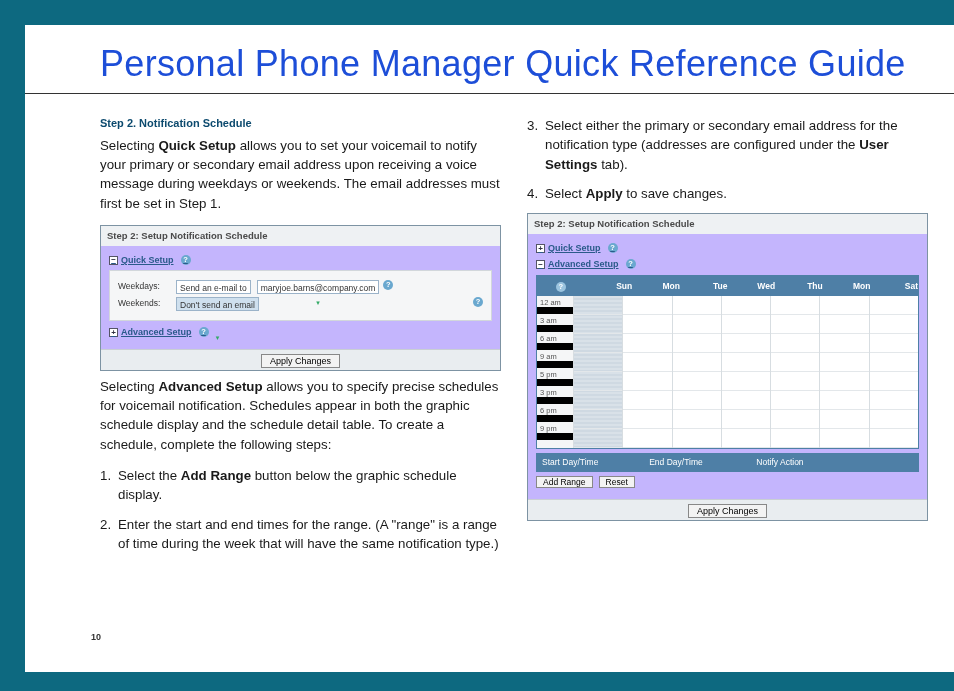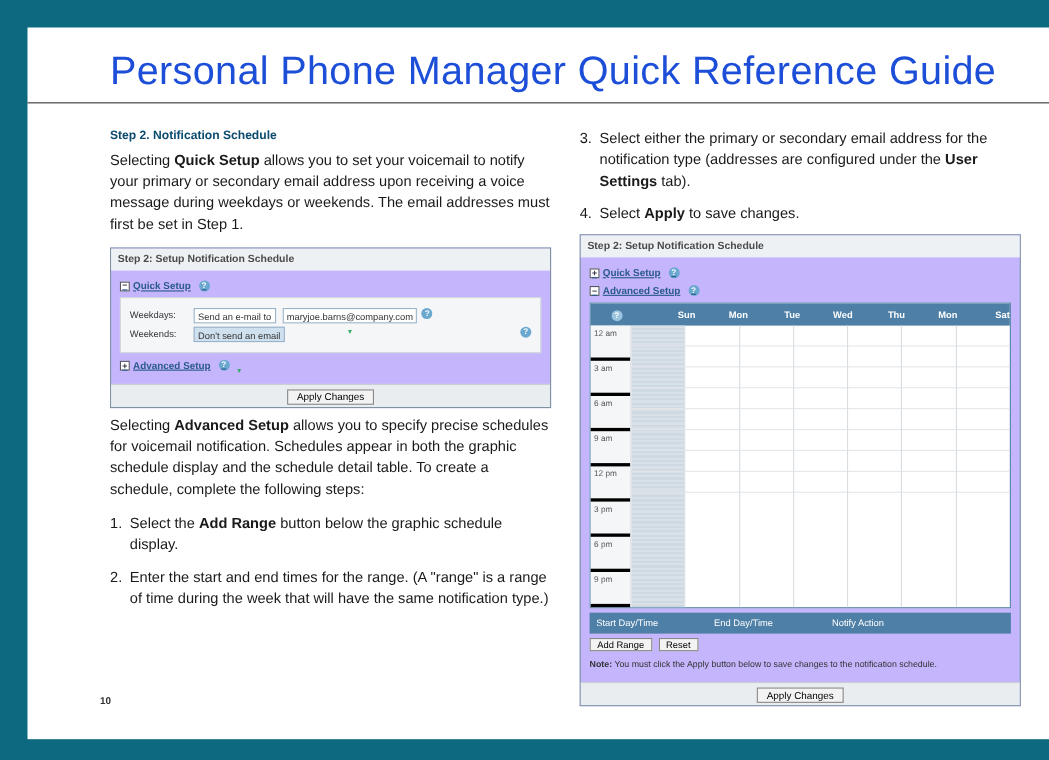--- a/index.html
+++ b/index.html
@@ -92,21 +92,21 @@
   
   
   .panel2 { margin-top: 6px; }
   .sched-wrap { border:1px solid #4e7fa6; background:#fff; margin:4px 0; }
   .sched-head { display:flex; background:#4e7fa6; color:#fff; font-size:8.5px; font-weight:bold; }
   .sched-head .hcell:first-child { width:36px; text-align:center; }
   .sched-head .hcell { flex:1; padding:4px 0; text-align:right; }
   .help-head { display:inline-block; width:10px; height:10px; border-radius:50%; background:#9bc4df; color:#fff; font-size:7.5px; line-height:10px; }
   .sched-body { display:flex; }
   .timecol { width:36px; background:#f5f6f7; }
-  .trow { height:32px; border-bottom:3px solid #000000; font-size:7.5px; color:#555; padding:2px 3px; }
+  .trow { height:18px; border-bottom:7px solid #000000; font-size:7.5px; color:#555; padding:2px 3px; }
   .gridcol { flex:1; border-left:1px solid #d7dde1; position:relative; }
   .gridcol.sun { background:repeating-linear-gradient(0deg,#cfd9e2 0,#cfd9e2 2px,#d9e1e8 2px,#d9e1e8 4px); }
   .gcell { height:19px; border-bottom:1px solid #e3e7ea; }
   .detail-head { display:flex; background:#4e7fa6; color:#fff; font-size:8.5px; padding:3px 6px; margin-top:4px;}
   .detail-head div:nth-child(1){flex:1.3;} .detail-head div:nth-child(2){flex:1.3;} .detail-head div:nth-child(3){flex:1.3;} .detail-head div:nth-child(4){flex:0.6;}
   .detail-row { display:flex; background:#f5f6f7; font-size:8.5px; padding:3px 6px; border:1px solid #d2d7db; border-top:none;}
   .detail-row div:nth-child(1){flex:1.3;} .detail-row div:nth-child(2){flex:1.3;} .detail-row div:nth-child(3){flex:1.3;} .detail-row div:nth-child(4){flex:0.6; text-align:right;}
   .ul { text-decoration:underline; color:#2a5a8a; }
   .btn-sm { border:1px solid #888; background:#f3f3f3; font-size:8.5px; padding:0 6px; }
   .adv-btns { padding:4px 0; display:flex; gap:6px; }
@@ -215,21 +215,21 @@
               <div class="hcell">Thu</div>
               <div class="hcell">Mon</div>
               <div class="hcell">Sat</div>
             </div>
             <div class="sched-body">
               <div class="timecol">
                 <div class="trow">12 am</div>
                 <div class="trow">3 am</div>
                 <div class="trow">6 am</div>
                 <div class="trow">9 am</div>
-                <div class="trow">12 pm</div>
+                <div class="trow">5 pm</div>
                 <div class="trow">3 pm</div>
                 <div class="trow">6 pm</div>
                 <div class="trow">9 pm</div>
               </div>
               <div class="gridcol sun">
                   <div class="gcell"></div>
                   <div class="gcell"></div>
                   <div class="gcell"></div>
                   <div class="gcell"></div>
                   <div class="gcell"></div>
@@ -304,21 +304,20 @@
             <div>Start Day/Time</div>
             <div>End Day/Time</div>
             <div>Notify Action</div>
             <div></div>
           </div>
 
           <div class="adv-btns">
             <button class="btn-sm">Add Range</button>
             <button class="btn-sm">Reset</button>
           </div>
-          <div class="note"><span class="bold">Note:</span><span> You must click the Apply button below to save changes to the notification schedule.</span></div>
         </div>
         <div class="btn-row">
           <button class="btn">Apply Changes</button>
         </div>
       </div>
     </div>
 
   </div>
 
   <div class="page-num">10</div>

